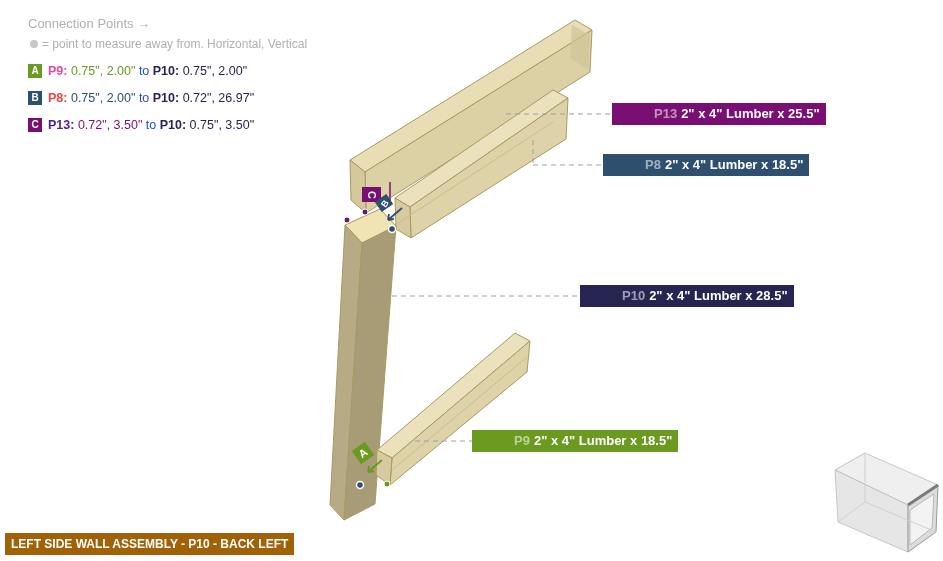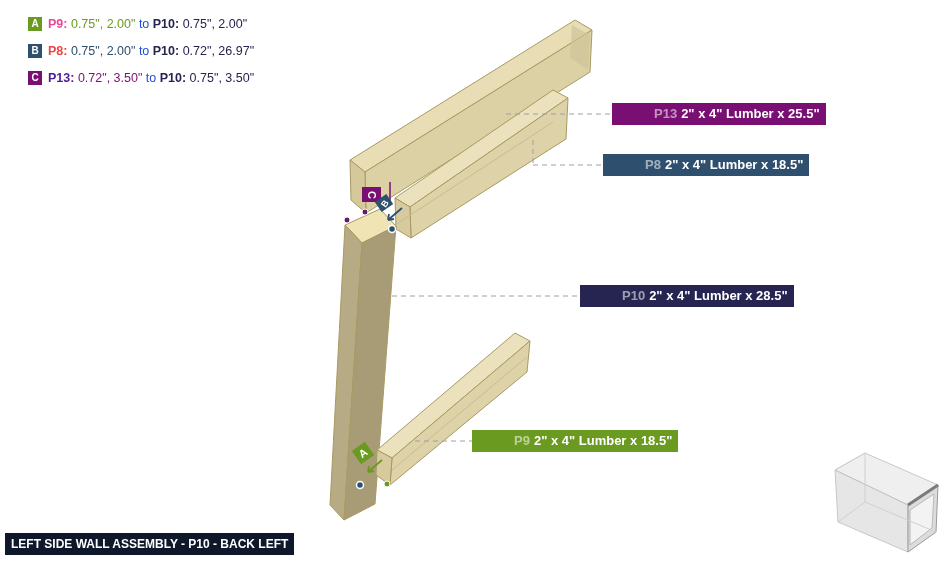--- a/index.html
+++ b/index.html
@@ -7,28 +7,30 @@
   .legend{position:absolute;left:28px;top:16px;}
   .legend-title{font-size:13px;color:#b0b0b0;margin-bottom:6px;}
   .legend-note{font-size:12px;color:#b0b0b0;margin-left:2px;margin-bottom:12px;}
   .legend-note .dot{display:inline-block;width:8px;height:8px;border-radius:50%;background:#c8c8c8;margin-right:4px;vertical-align:middle;position:relative;top:-1px;}
   .conn{font-size:12.5px;height:16px;line-height:16px;margin-bottom:11px;white-space:nowrap;}
   .conn .badge{display:inline-block;width:14px;height:14px;line-height:14px;text-align:center;color:#fff;font-weight:bold;font-size:10px;margin-right:6px;vertical-align:middle;position:relative;top:-1px;}
   .conn .to{color:#1d4ed8;}
   .conn b{font-weight:bold;}
   .part-label{position:absolute;height:22px;line-height:22px;padding:0 6px;color:#fff;font-weight:bold;font-size:13px;white-space:nowrap;}
   .part-label .pid{opacity:0.55;margin-right:4px;padding-left:36px;}
-  .footer{position:absolute;left:5px;top:533px;background:#0f172a;color:#fff;font-weight:bold;font-size:12px;height:22px;line-height:22px;padding:0 6px;}
+  .footer{position:absolute;left:5px;top:533px;background:#a16207;color:#fff;font-weight:bold;font-size:12px;height:22px;line-height:22px;padding:0 6px;}
   svg.scene{position:absolute;left:0;top:0;}
   .cube{position:absolute;left:830px;top:450px;}
 </style>
 </head>
 <body>
 
 <div class="legend">
+  <div class="legend-title">Connection Points →</div>
+  <div class="legend-note"><span class="dot"></span><span>= point to measure away from. Horizontal, Vertical</span></div>
 
   <div class="conn">
     <span class="badge" style="background:#6a9a1f">A</span><b style="color:#ec4899">P9:</b><span style="color:#6a9a1f"> 0.75", 2.00"</span><span class="to"> to </span><b style="color:#262450">P10:</b><span style="color:#262450"> 0.75", 2.00"</span>
   </div>
   <div class="conn">
     <span class="badge" style="background:#2e4f6e">B</span><b style="color:#ef4444">P8:</b><span style="color:#2e4f6e"> 0.75", 2.00"</span><span class="to"> to </span><b style="color:#262450">P10:</b><span style="color:#262450"> 0.72", 26.97"</span>
   </div>
   <div class="conn">
     <span class="badge" style="background:#7a0f73">C</span><b style="color:#4c1d95">P13:</b><span style="color:#7a0f73"> 0.72", 3.50"</span><span class="to"> to </span><b style="color:#262450">P10:</b><span style="color:#262450"> 0.75", 3.50"</span>
   </div>

